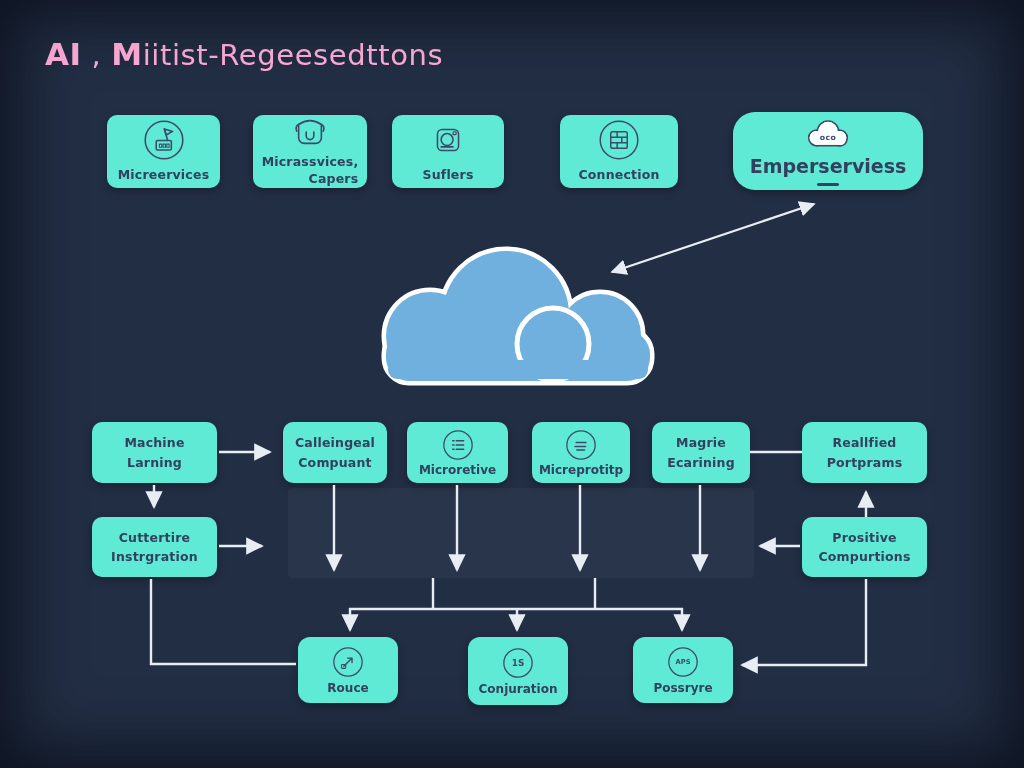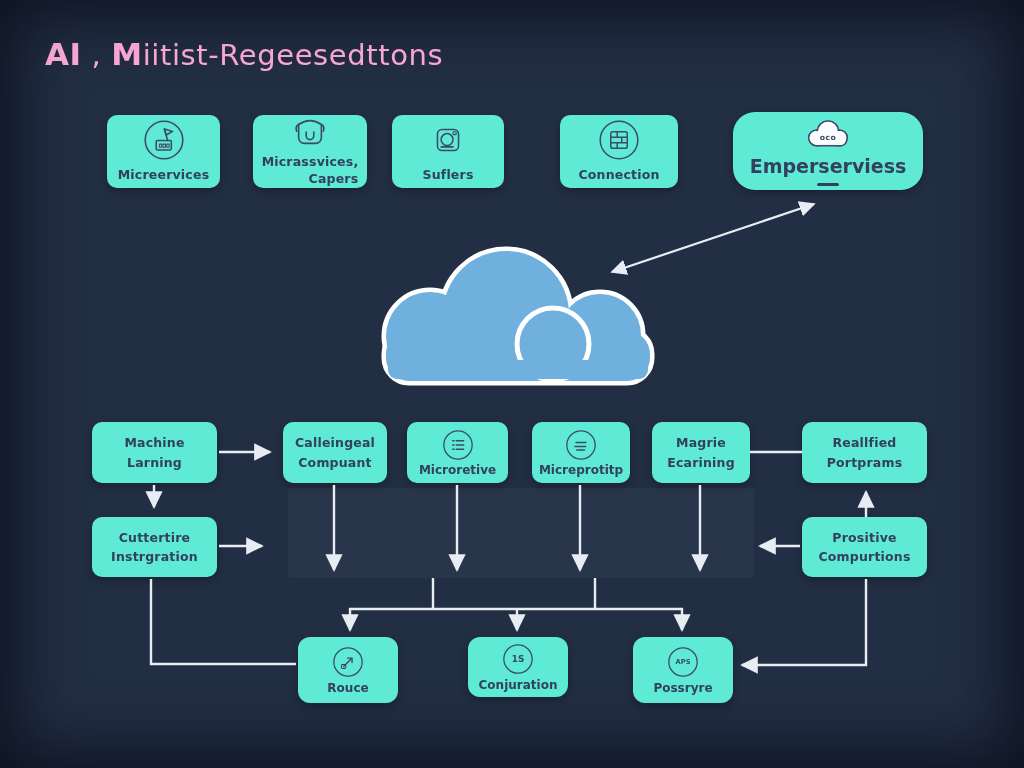--- a/index.html
+++ b/index.html
@@ -192,21 +192,21 @@
       <g fill="none" stroke="#3d4a68" stroke-width="2" stroke-linecap="round" stroke-linejoin="round">
         <circle cx="24" cy="24" r="20" stroke-width="1.8"></circle>
         <path d="M18 30 29 19"></path>
         <path d="M23.5 18.5h6.2v6.2"></path>
         <rect x="14.8" y="27.5" width="6" height="5.5" rx="1.2" stroke-width="1.5"></rect>
       </g>
     </svg>
     <div class="lbl-sm">Rouce</div>
   </div>
 
-  <div class="card" style="left:468px;top:637px;width:100px;height:60px;border-radius:12px;gap:2px;">
+  <div class="card" style="left:468px;top:637px;width:100px;height:68px;border-radius:12px;gap:2px;">
     <svg class="icon-svg" width="34" height="34" viewBox="0 0 48 48">
       <circle cx="24" cy="24" r="20" fill="none" stroke="#3d4a68" stroke-width="1.8"></circle>
       <text x="24" y="28.5" text-anchor="middle" font-size="12.5" font-weight="bold" fill="#3d4a68">1S</text>
     </svg>
     <div class="lbl-sm">Conjuration</div>
   </div>
 
   <div class="card" style="left:633px;top:637px;width:100px;height:66px;border-radius:12px;gap:2px;">
     <svg class="icon-svg" width="34" height="34" viewBox="0 0 48 48">
       <circle cx="24" cy="24" r="20" fill="none" stroke="#3d4a68" stroke-width="1.8"></circle>

